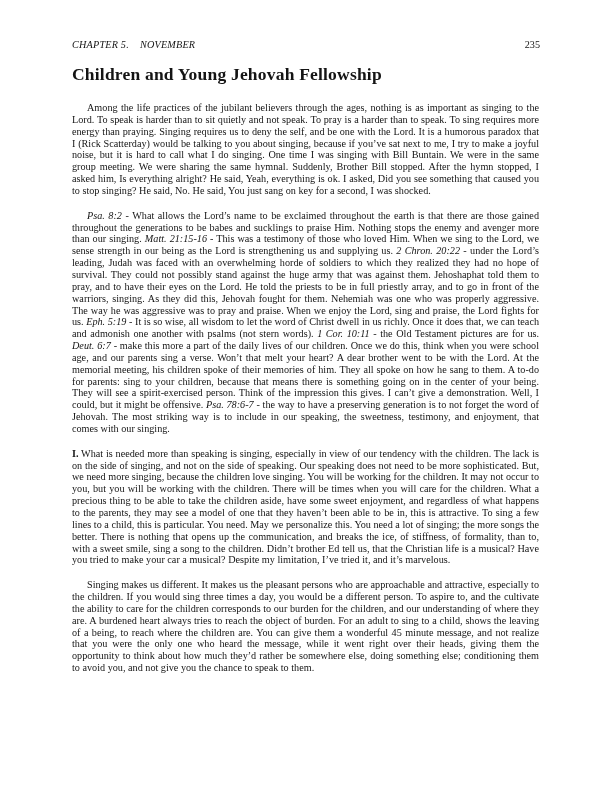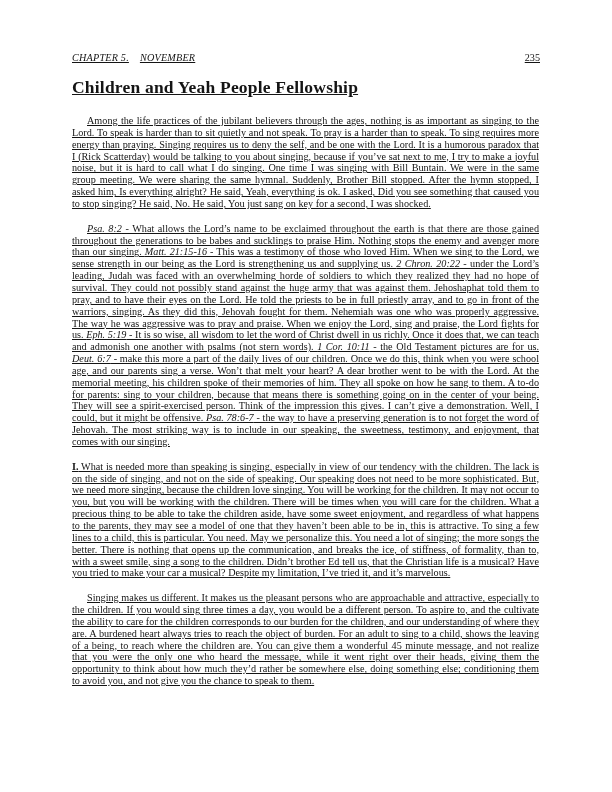--- a/index.html
+++ b/index.html
@@ -12,23 +12,22 @@
     width: 612px;
     height: 792px;
     background: #ffffff;
     overflow: hidden;
     font-family: "Liberation Serif", "DejaVu Serif", serif;
     color: #141414;
   }
   .content {
     position: absolute;
     left: 72px;
-    top: 52px;
+    top: 39px;
     width: 468px;
-    text-decoration: underline;
   }
   .running-header {
     display: flex;
     justify-content: space-between;
     align-items: baseline;
     font-size: 10.2px;
     line-height: 12px;
   }
   .running-header .left {
     font-style: italic;
@@ -68,21 +67,21 @@
 <div class="page">
   <div class="content">
 
     <div class="running-header">
       <span class="left">
         <span>CHAPTER 5.</span><span class="section">NOVEMBER</span>
       </span>
       <span class="pageno">235</span>
     </div>
 
-    <h1 class="doc-title">Children and Yeah People Fellowship</h1>
+    <h1 class="doc-title">Children and Young Jehovah Fellowship</h1>
 
     <div class="body-text">
         <p class="para"><span>Among the life practices of the jubilant believers through the ages, nothing is as important as singing to the Lord. To speak is harder than to sit quietly and not speak. To pray is a harder than to speak. To sing requires more energy than praying. Singing requires us to deny the self, and be one with the Lord. It is a humorous paradox that I (Rick Scatterday) would be talking to you about singing, because if you’ve sat next to me, I try to make a joyful noise, but it is hard to call what I do singing. One time I was singing with Bill Buntain. We were in the same group meeting. We were sharing the same hymnal. Suddenly, Brother Bill stopped. After the hymn stopped, I asked him, Is everything alright? He said, Yeah, everything is ok. I asked, Did you see something that caused you to stop singing? He said, No. He said, You just sang on key for a second, I was shocked.</span></p>
         <p class="para"><span class="seg-italic">Psa. 8:2</span><span> - What allows the Lord’s name to be exclaimed throughout the earth is that there are those gained throughout the generations to be babes and sucklings to praise Him. Nothing stops the enemy and avenger more than our singing. </span><span class="seg-italic">Matt. 21:15-16</span><span> - This was a testimony of those who loved Him. When we sing to the Lord, we sense strength in our being as the Lord is strengthening us and supplying us. </span><span class="seg-italic">2 Chron. 20:22</span><span> - under the Lord’s leading, Judah was faced with an overwhelming horde of soldiers to which they realized they had no hope of survival. They could not possibly stand against the huge army that was against them. Jehoshaphat told them to pray, and to have their eyes on the Lord. He told the priests to be in full priestly array, and to go in front of the warriors, singing. As they did this, Jehovah fought for them. Nehemiah was one who was properly aggressive. The way he was aggressive was to pray and praise. When we enjoy the Lord, sing and praise, the Lord fights for us. </span><span class="seg-italic">Eph. 5:19</span><span> - It is so wise, all wisdom to let the word of Christ dwell in us richly. Once it does that, we can teach and admonish one another with psalms (not stern words). </span><span class="seg-italic">1 Cor. 10:11</span><span> - the Old Testament pictures are for us. </span><span class="seg-italic">Deut. 6:7</span><span> - make this more a part of the daily lives of our children. Once we do this, think when you were school age, and our parents sing a verse. Won’t that melt your heart? A dear brother went to be with the Lord. At the memorial meeting, his children spoke of their memories of him. They all spoke on how he sang to them. A to-do for parents: sing to your children, because that means there is something going on in the center of your being. They will see a spirit-exercised person. Think of the impression this gives. I can’t give a demonstration. Well, I could, but it might be offensive. </span><span class="seg-italic">Psa. 78:6-7</span><span> - the way to have a preserving generation is to not forget the word of Jehovah. The most striking way is to include in our speaking, the sweetness, testimony, and enjoyment, that comes with our singing.</span></p>
         <p class="para noindent"><span class="seg-bold">I.</span><span> What is needed more than speaking is singing, especially in view of our tendency with the children. The lack is on the side of singing, and not on the side of speaking. Our speaking does not need to be more sophisticated. But, we need more singing, because the children love singing. You will be working for the children. It may not occur to you, but you will be working with the children. There will be times when you will care for the children. What a precious thing to be able to take the children aside, have some sweet enjoyment, and regardless of what happens to the parents, they may see a model of one that they haven’t been able to be in, this is attractive. To sing a few lines to a child, this is particular. You need. May we personalize this. You need a lot of singing; the more songs the better. There is nothing that opens up the communication, and breaks the ice, of stiffness, of formality, than to, with a sweet smile, sing a song to the children. Didn’t brother Ed tell us, that the Christian life is a musical? Have you tried to make your car a musical? Despite my limitation, I’ve tried it, and it’s marvelous.</span></p>
         <p class="para"><span>Singing makes us different. It makes us the pleasant persons who are approachable and attractive, especially to the children. If you would sing three times a day, you would be a different person. To aspire to, and the cultivate the ability to care for the children corresponds to our burden for the children, and our understanding of where they are. A burdened heart always tries to reach the object of burden. For an adult to sing to a child, shows the leaving of a being, to reach where the children are. You can give them a wonderful 45 minute message, and not realize that you were the only one who heard the message, while it went right over their heads, giving them the opportunity to think about how much they’d rather be somewhere else, doing something else; conditioning them to avoid you, and not give you the chance to speak to them.</span></p>
       </div>
 
   </div>
 </div>

